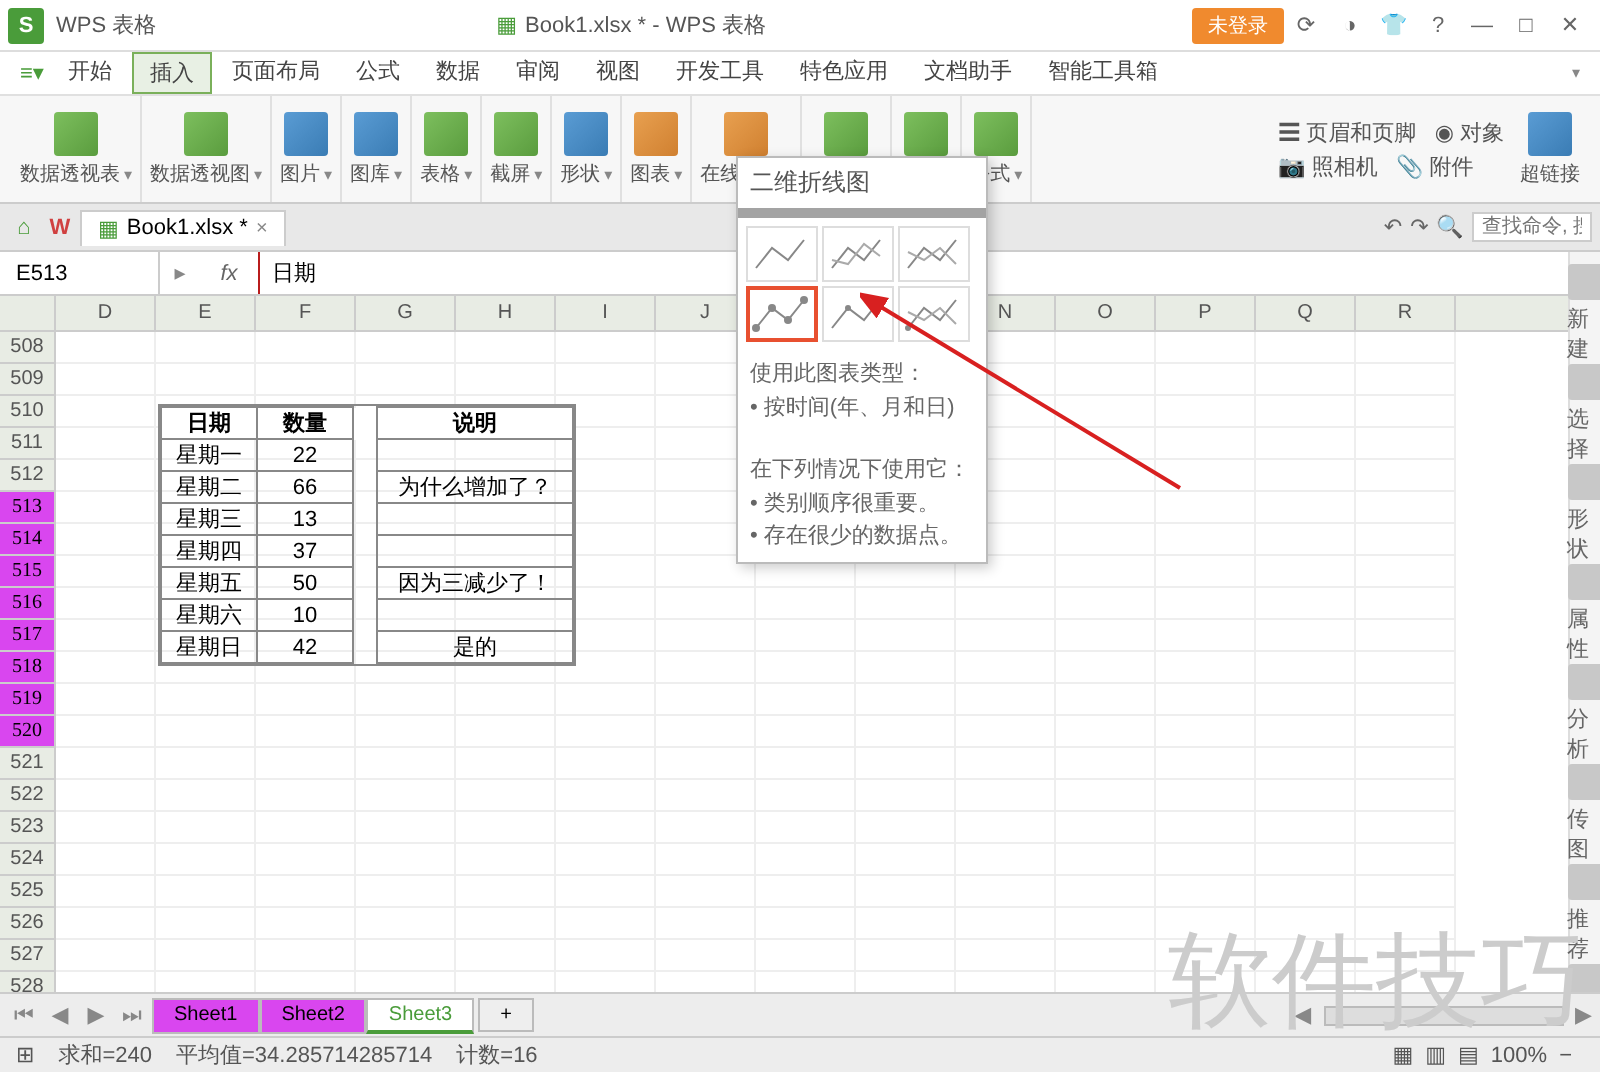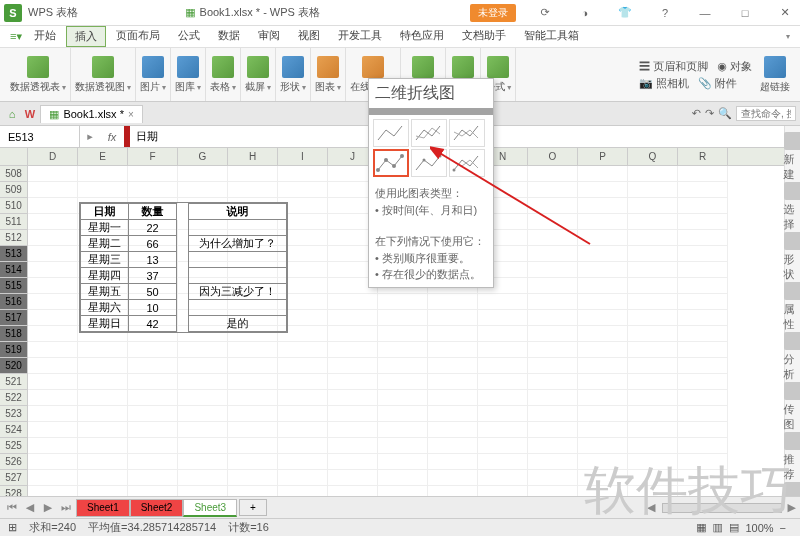--- a/index.html
+++ b/index.html
@@ -1,73 +1,73 @@
 <!DOCTYPE html>
 <html><head>
 <meta charset="utf-8">
 <style>
 *{box-sizing:border-box;margin:0;padding:0;font-family:"Microsoft YaHei",SimSun,sans-serif;font-size:11px;}
 body{width:800px;height:536px;background:#f4f4f4;overflow:hidden;position:relative;}
 .titlebar{height:26px;background:#fff;display:flex;align-items:center;padding:0 4px;border-bottom:1px solid #ddd;}
 .wps-logo{width:18px;height:18px;background:#4a9c3a;color:#fff;display:flex;align-items:center;justify-content:center;font-weight:bold;border-radius:2px;margin-right:6px;}
 .title-text{color:#555;}
 .title-center{flex:1;text-align:center;color:#555;display:flex;align-items:center;justify-content:center;gap:4px;}
-.title-right{display:flex;align-items:center;gap:18px;padding-left:43px;}
+.title-right{display:flex;align-items:center;gap:0;padding-left:43px;}
 .login-btn{background:#f08a2e;color:#fff;padding:2px 8px;border-radius:2px;font-size:10px;}
 .win-btn{width:22px;height:18px;display:flex;align-items:center;justify-content:center;color:#666;}
 .menubar{height:22px;background:#fff;display:flex;align-items:center;padding:0 10px;gap:4px;border-bottom:1px solid #e0e0e0;}
 .menu-item{padding:2px 8px;color:#444;}
 .menu-item.active{background:#e8f0e4;border:1px solid #7ab05a;}
 .dropdown-arrow{color:#888;font-size:8px;margin-left:2px;}
 .ribbon{height:54px;background:#f7f7f7;border-bottom:1px solid #ccc;display:flex;align-items:center;padding:0 6px;gap:4px;}
 .ribbon-group{display:flex;flex-direction:column;align-items:center;padding:0 4px;border-right:1px solid #e0e0e0;height:100%;justify-content:center;}
 .ribbon-icon{width:22px;height:22px;background:linear-gradient(135deg,#7dbf5e,#5a9c3e);border-radius:2px;margin-bottom:2px;}
 .ribbon-icon.blue{background:linear-gradient(135deg,#5a9cd4,#3a7cb4);}
 .ribbon-icon.orange{background:linear-gradient(135deg,#e8a050,#d08030);}
 .ribbon-label{font-size:10px;color:#555;}
 .tabbar{height:24px;background:#e8e8e8;display:flex;align-items:center;padding:0 4px;gap:2px;border-bottom:1px solid #ccc;}
 .tab-icon{width:16px;height:16px;display:flex;align-items:center;justify-content:center;}
 .file-tab{background:#fff;padding:2px 8px;border:1px solid #ccc;border-bottom:none;display:flex;align-items:center;gap:4px;font-size:10px;}
 .tab-close{color:#888;font-size:10px;}
 .tabbar-search{margin-left:auto;display:flex;align-items:center;gap:4px;color:#666;font-size:10px;}
 .search-input{border:1px solid #ccc;padding:1px 4px;width:60px;font-size:10px;}
 .formula-bar{height:22px;background:#fff;display:flex;align-items:center;border-bottom:1px solid #ccc;}
 .cell-ref{width:80px;padding:0 8px;border-right:1px solid #ccc;height:100%;display:flex;align-items:center;}
-.fx-btn{width:30px;text-align:center;color:#666;font-style:italic;border-right:6px solid #b91c1c;height:100%;display:flex;align-items:center;justify-content:center;}
+.fx-btn{width:30px;text-align:center;color:#666;font-style:italic;border-right:1px solid #b91c1c;height:100%;display:flex;align-items:center;justify-content:center;}
 .formula-input{flex:1;padding:0 6px;height:100%;display:flex;align-items:center;}
 .sheet-area{display:flex;height:370px;background:#fff;}
 .row-headers{width:28px;background:#e8ece4;border-right:1px solid #ccc;}
 .col-headers{height:18px;background:#e8ece4;display:flex;border-bottom:1px solid #ccc;}
 .col-header{width:50px;text-align:center;border-right:1px solid #ccc;font-size:10px;color:#555;line-height:18px;}
 .row-header{height:16px;text-align:center;border-bottom:1px solid #ccc;font-size:10px;color:#555;line-height:16px;}
-.row-header.sel{background:#737373;color:#000;}
+.row-header.sel{background:#d946ef;color:#000;font-family:Liberation Serif, serif;}
 .grid{flex:1;position:relative;}
 .grid-row{height:16px;display:flex;}
 .grid-cell{width:50px;border-right:1px solid #eee;border-bottom:1px solid #eee;}
 .data-table{position:absolute;left:51px;top:54px;border:1px solid #888;}
 .data-table table{border-collapse:collapse;}
 .data-table td,.data-table th{border:1px solid #888;padding:0 4px;height:16px;font-size:11px;text-align:center;min-width:48px;}
 .data-table th{background:#fff;font-weight:bold;}
 .data-table .desc{min-width:98px;}
 .chart-popup{position:absolute;left:368px;top:78px;width:126px;background:#fff;border:1px solid #bbb;box-shadow:2px 2px 6px rgba(0,0,0,0.2);z-index:10;}
-.popup-title{padding:4px 6px;font-size:16px;color:#555;border-bottom:7px solid #a3a3a3;}
+.popup-title{padding:4px 6px;font-size:12px;color:#555;border-bottom:5px solid #a3a3a3;}
 .chart-grid{display:flex;flex-wrap:wrap;padding:4px;gap:2px;}
 .chart-opt{width:36px;height:28px;border:1px solid #ddd;display:flex;align-items:center;justify-content:center;}
 .chart-opt.sel{border:2px solid #e85030;}
 .chart-opt svg{width:30px;height:22px;}
 .popup-sub{padding:4px 6px;font-size:10px;color:#555;background:#f8f8f8;}
 .popup-desc{padding:4px 6px;font-size:10px;color:#666;line-height:1.5;}
 .red-arrow{position:absolute;left:430px;top:144px;z-index:11;pointer-events:none;}
 .watermark{position:absolute;right:8px;bottom:10px;font-size:52px;color:#ccc;font-weight:400;z-index:5;pointer-events:none;}
 .side-panel{position:absolute;right:0;top:126px;width:16px;height:370px;background:#f4f4f4;border-left:1px solid #ddd;display:flex;flex-direction:column;align-items:center;padding-top:6px;gap:8px;}
 .side-item{display:flex;flex-direction:column;align-items:center;gap:2px;color:#666;font-size:9px;}
 .side-icon{width:18px;height:18px;background:#c8c8c8;border-radius:2px;}
 .sheet-tabs{position:absolute;left:0;bottom:18px;height:22px;width:100%;background:#ededed;display:flex;align-items:center;padding:0 4px;gap:2px;border-top:1px solid #ccc;}
 .nav-btn{width:16px;color:#888;text-align:center;}
-.sheet-tab{padding:2px 10px;background:#ef4444;font-size:10px;border:1px solid #bbb;}
+.sheet-tab{padding:2px 10px;background:#d946ef;font-size:10px;border:1px solid #bbb;}
 .sheet-tab.active{background:#fff;color:#4a9c3a;border-bottom:2px solid #4a9c3a;}
 .status-bar{position:absolute;left:0;bottom:0;height:18px;width:100%;background:#ededed;display:flex;align-items:center;padding:0 8px;gap:12px;font-size:10px;color:#555;border-top:1px solid #ccc;}
 .status-right{margin-left:auto;display:flex;align-items:center;gap:6px;}
 .zoom-track{width:0px;height:3px;background:#bbb;}
 .sheet-tabs-right{margin-left:auto;display:flex;align-items:center;gap:6px;color:#888;}
 </style>
 </head>
 <body>
 
 <div class="titlebar">

